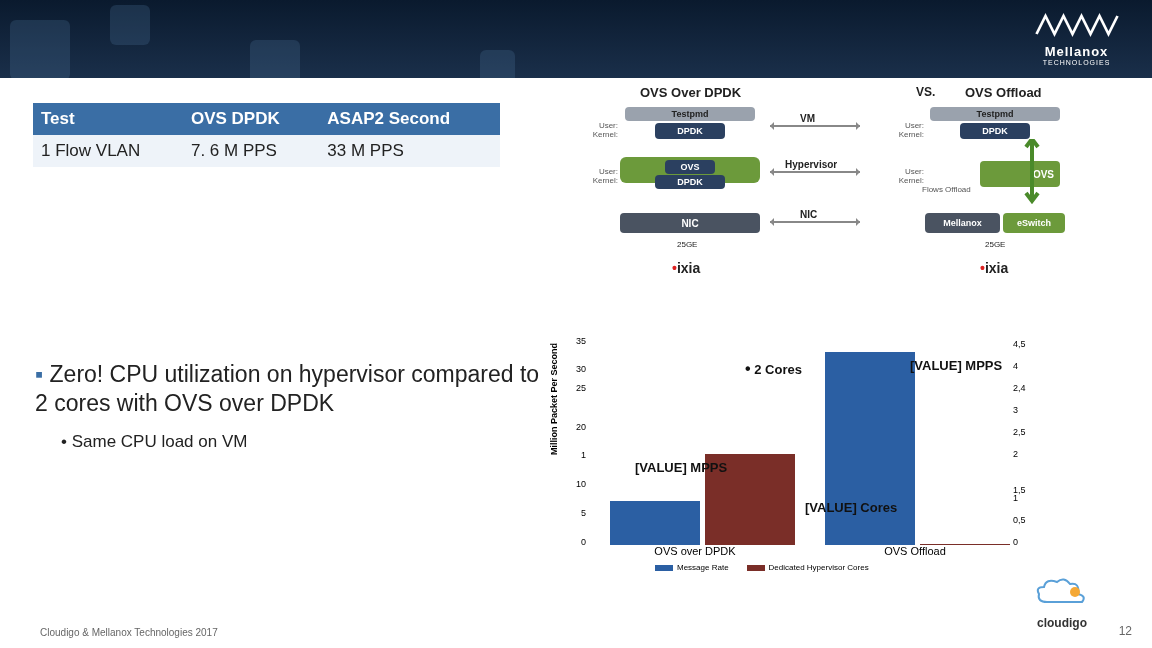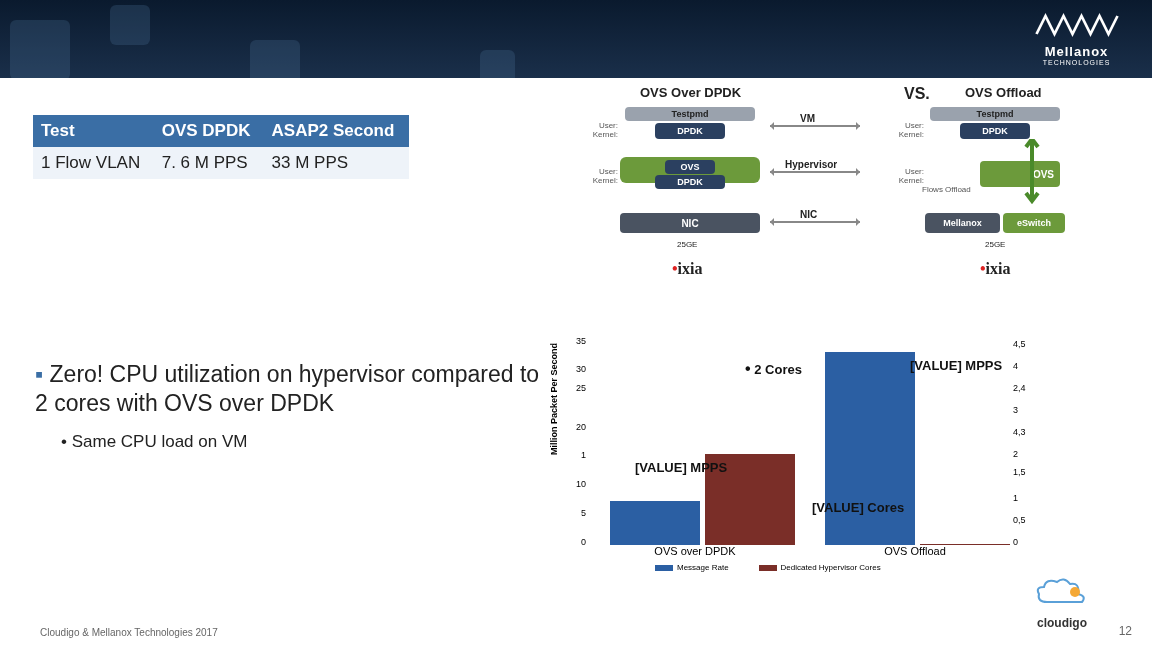--- a/index.html
+++ b/index.html
@@ -8,57 +8,57 @@
   .titlebar { position: absolute; top: 0; left: 0; right: 0; height: 78px; background: linear-gradient(#0a1a2e,#1a2f4a); color: #fff; display: flex; align-items: center; padding-left: 50px; }
   .titlebar .bgsquares { position:absolute; inset:0; overflow:hidden; }
   .bgsq { position:absolute; background: rgba(80,120,160,0.25); border-radius:6px; }
   .title { font-size: 30px; position: relative; z-index: 2; }
   .title .sup { font-size: 18px; vertical-align: super; }
   .logo { position: absolute; right: 18px; top: 10px; width: 115px; height: 55px; color:#fff; text-align:center; }
   .logo svg { width:90px; height:30px; }
   .logo .lt { font-size:13px; letter-spacing:1px; font-weight:bold; }
   .logo .ls { font-size:7px; letter-spacing:1px; }
 
-  .table { position:absolute; top:115px; left:33px; width:376px; border-collapse:collapse; font-size:17px; }
+  .table { position:absolute; top:103px; left:33px; width:467px; border-collapse:collapse; font-size:17px; }
   .table th { background:#3a6ea5; color:#fff; text-align:left; padding:6px 8px; font-weight:bold; }
   .table td { padding:6px 8px; background:#eef3f9; color:#222; }
   .table tr:nth-child(odd) td { background:#e0e9f3; }
 
   .bullet-block { position:absolute; top:360px; left:35px; width:520px; color:#222; }
   .bullet-block .b1 { font-size:23px; line-height:1.25; }
   .bullet-block .b1::before { content:"▪ "; color:#3a6ea5; }
   .bullet-block .b2 { font-size:17px; margin-top:14px; margin-left:26px; }
   .bullet-block .b2::before { content:"• "; }
 
   .diagram { position:absolute; top:85px; left:560px; width:520px; height:240px; font-size:10px; color:#222; }
   .col-title { position:absolute; top:0; font-weight:bold; font-size:13px; }
-  .vs { position:absolute; top:0; left:344px; font-weight:bold; font-size:16px; }
+  .vs { position:absolute; top:0; left:356px; font-weight:bold; font-size:12px; }
   .dbox { position:absolute; border-radius:4px; text-align:center; display:flex; align-items:center; justify-content:center; font-weight:bold; color:#fff; }
   .green { background:#6c9a3b; }
   .navy  { background:#2b4060; }
   .gray  { background:#9aa2ad; color:#222; }
   .dkgray{ background:#4a5361; }
   .label-left { position:absolute; font-size:8px; color:#555; text-align:right; }
-  .ixia { position:absolute; font-size:16px; font-weight:bold;font-family:Liberation Serif, serif; }
+  .ixia { position:absolute; font-size:14px; font-weight:bold; }
   .ixia .dot { color:#d22; }
   .arrow { position:absolute; height:2px; background:#888; }
   .arrow::before, .arrow::after { content:""; position:absolute; top:-3px; border:4px solid transparent; }
   .arrow::before { left:-4px; border-right-color:#888; }
   .arrow::after  { right:-4px; border-left-color:#888; }
 
   .chart { position:absolute; top:335px; left:555px; width:500px; height:250px; }
   .ylabel { position:absolute; left:-6px; top:120px; transform:rotate(-90deg); transform-origin:left top; font-size:9px; font-weight:bold; white-space:nowrap; }
   .plot { position:absolute; left:35px; top:5px; width:420px; height:205px; }
   .ytick { position:absolute; left:-22px; font-size:9px; width:18px; text-align:right; }
   .y2tick{ position:absolute; right:-25px; font-size:9px; width:22px; text-align:left; }
   .bar { position:absolute; width:90px; }
   .bar-blue  { background:#2b5fa3; }
   .bar-darkred { background:#7a2e28; }
   .cat { position:absolute; top:210px; font-size:11px; width:150px; text-align:center; }
-  .legend { position:absolute; top:228px; left:100px; font-size:8px; display:flex; gap:30px; }
+  .legend { position:absolute; top:228px; left:100px; font-size:8px; display:flex; gap:18px; }
   .lg { display:flex; align-items:center; gap:4px; }
   .sw { width:18px; height:6px; }
   .ann { position:absolute; font-size:13px; font-weight:bold; color:#111; white-space:nowrap; }
   .ann .dot { font-size:16px; color:#111; }
 
   .footer { position:absolute; bottom:10px; left:40px; font-size:10px; color:#666; }
   .pageno { position:absolute; bottom:10px; right:20px; font-size:12px; color:#666; }
   .cloudigo { position:absolute; bottom:18px; right:60px; text-align:center; }
   .cloudigo svg { width:60px; height:40px; }
   .cloudigo .ct { font-size:12px; font-weight:bold; color:#333; }
@@ -154,37 +154,37 @@
       <div class="ytick" style="top:139px">10</div>
       <div class="ytick" style="top:110px">1</div>
       <div class="ytick" style="top:82px">20</div>
       <div class="ytick" style="top:43px">25</div>
       <div class="ytick" style="top:24px">30</div>
       <div class="ytick" style="top:-4px">35</div>
 
       <div class="y2tick" style="top:197px">0</div>
       <div class="y2tick" style="top:175px">0,5</div>
       <div class="y2tick" style="top:153px">1</div>
-      <div class="y2tick" style="top:127px">1,5</div>
+      <div class="y2tick" style="top:145px">1,5</div>
       <div class="y2tick" style="top:109px">2</div>
-      <div class="y2tick" style="top:87px">4,3</div>
+      <div class="y2tick" style="top:87px">2,5</div>
       <div class="y2tick" style="top:65px">3</div>
       <div class="y2tick" style="top:43px">2,4</div>
       <div class="y2tick" style="top:21px">4</div>
       <div class="y2tick" style="top:-1px">4,5</div>
 
       <div class="bar bar-blue" style="left:20px;  bottom:0; height:44.5px"></div>
       <div class="bar bar-darkred" style="left:115px; bottom:0; height:91.1px"></div>
       <div class="bar bar-blue" style="left:235px; bottom:0; height:193.3px"></div>
       <div class="bar bar-darkred" style="left:330px; bottom:0; height:1px"></div>
 
       <div class="ann" style="left:155px; top:20px"><span class="dot">•</span> <span>2 Cores</span></div>
       <div class="ann" style="left:320px; top:18px; text-align:center">[VALUE] MPPS</div>
       <div class="ann" style="left:45px;  top:120px; text-align:center">[VALUE] MPPS</div>
-      <div class="ann" style="left:222px; top:160px; text-align:center">[VALUE] Cores</div>
+      <div class="ann" style="left:215px; top:160px; text-align:center">[VALUE] Cores</div>
     </div>
     <div class="cat" style="left:65px">OVS over DPDK</div>
     <div class="cat" style="left:285px">OVS Offload</div>
     <div class="legend">
       <div class="lg">
           <div class="sw" style="background:#2b5fa3"></div>
           <span>Message Rate</span>
         </div>
       <div class="lg">
           <div class="sw" style="background:#7a2e28"></div>

